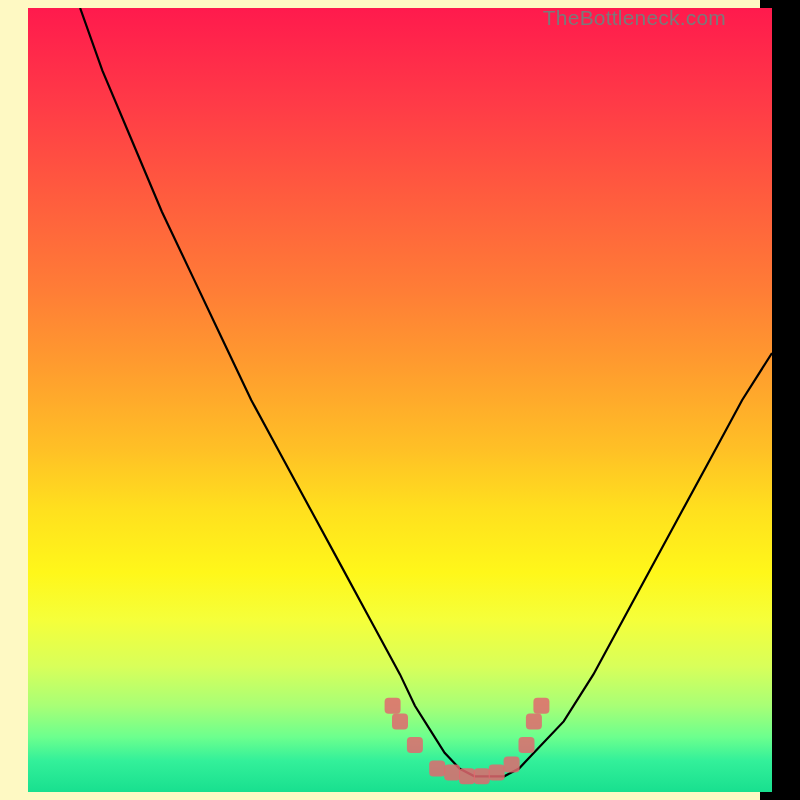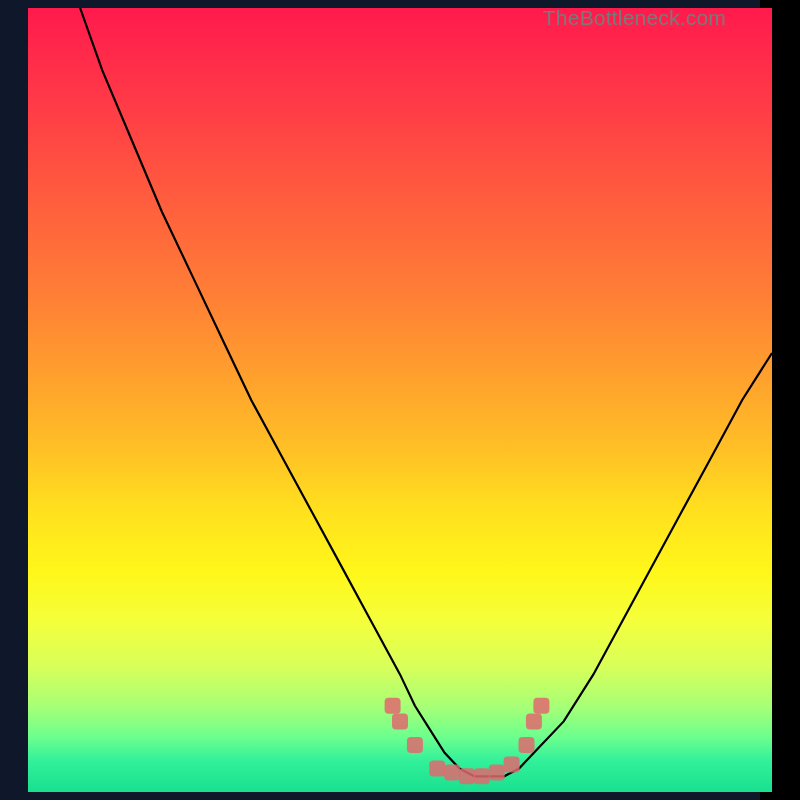--- a/index.html
+++ b/index.html
@@ -8,21 +8,21 @@
     width: 800px;
     height: 800px;
     overflow: hidden;
     background: #000;
     font-family: Arial, Helvetica, sans-serif;
   }
   .frame {
     position: relative;
     width: 760px;
     height: 800px;
-    background: #0f172a;
+    background: #fef9c3;
     text-align: right;
   }
   .plot {
     position: absolute;
     left: 28px;
     top: 8px;
     width: 744px;
     height: 784px;
     
     background: linear-gradient(

